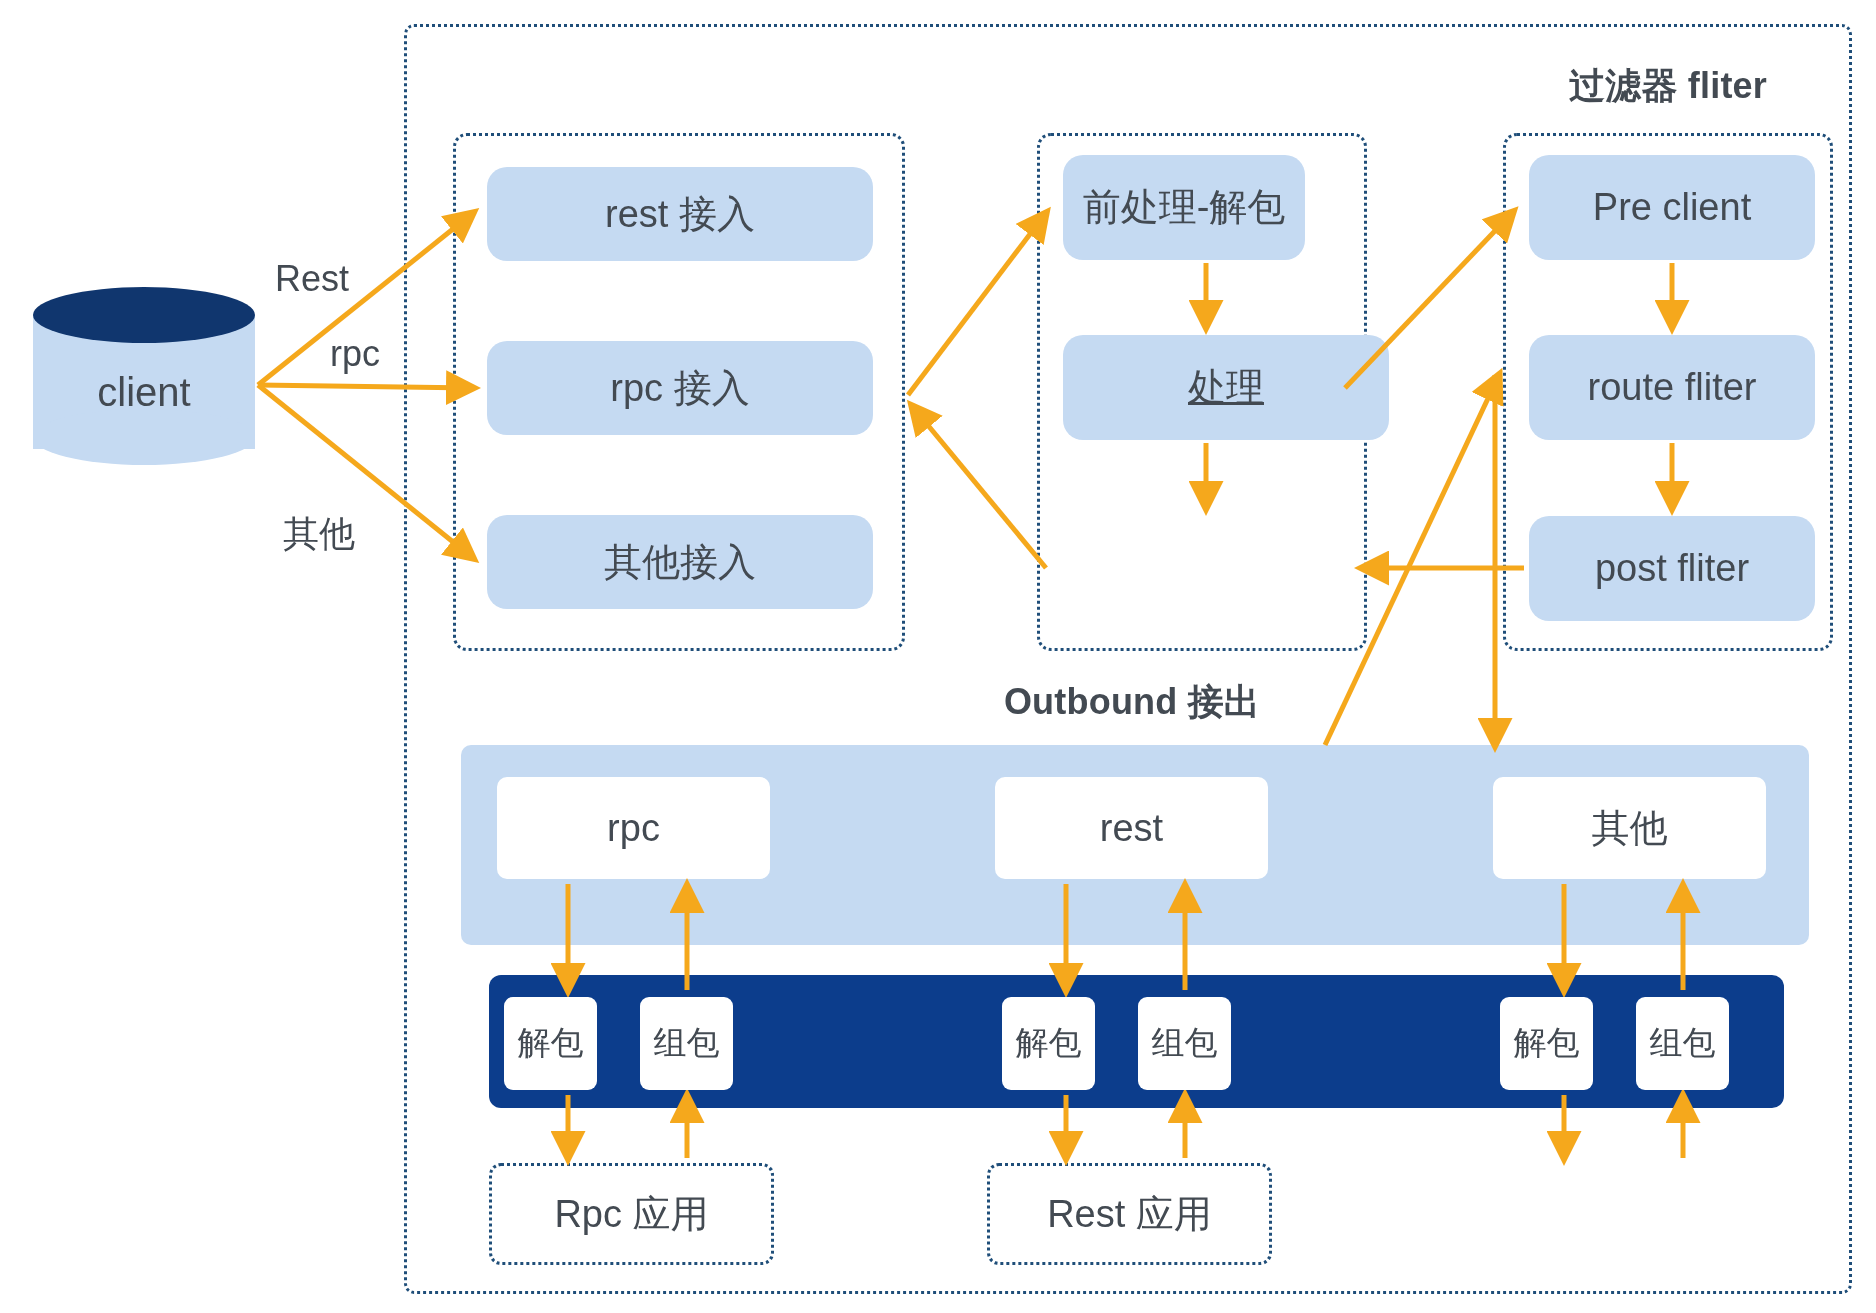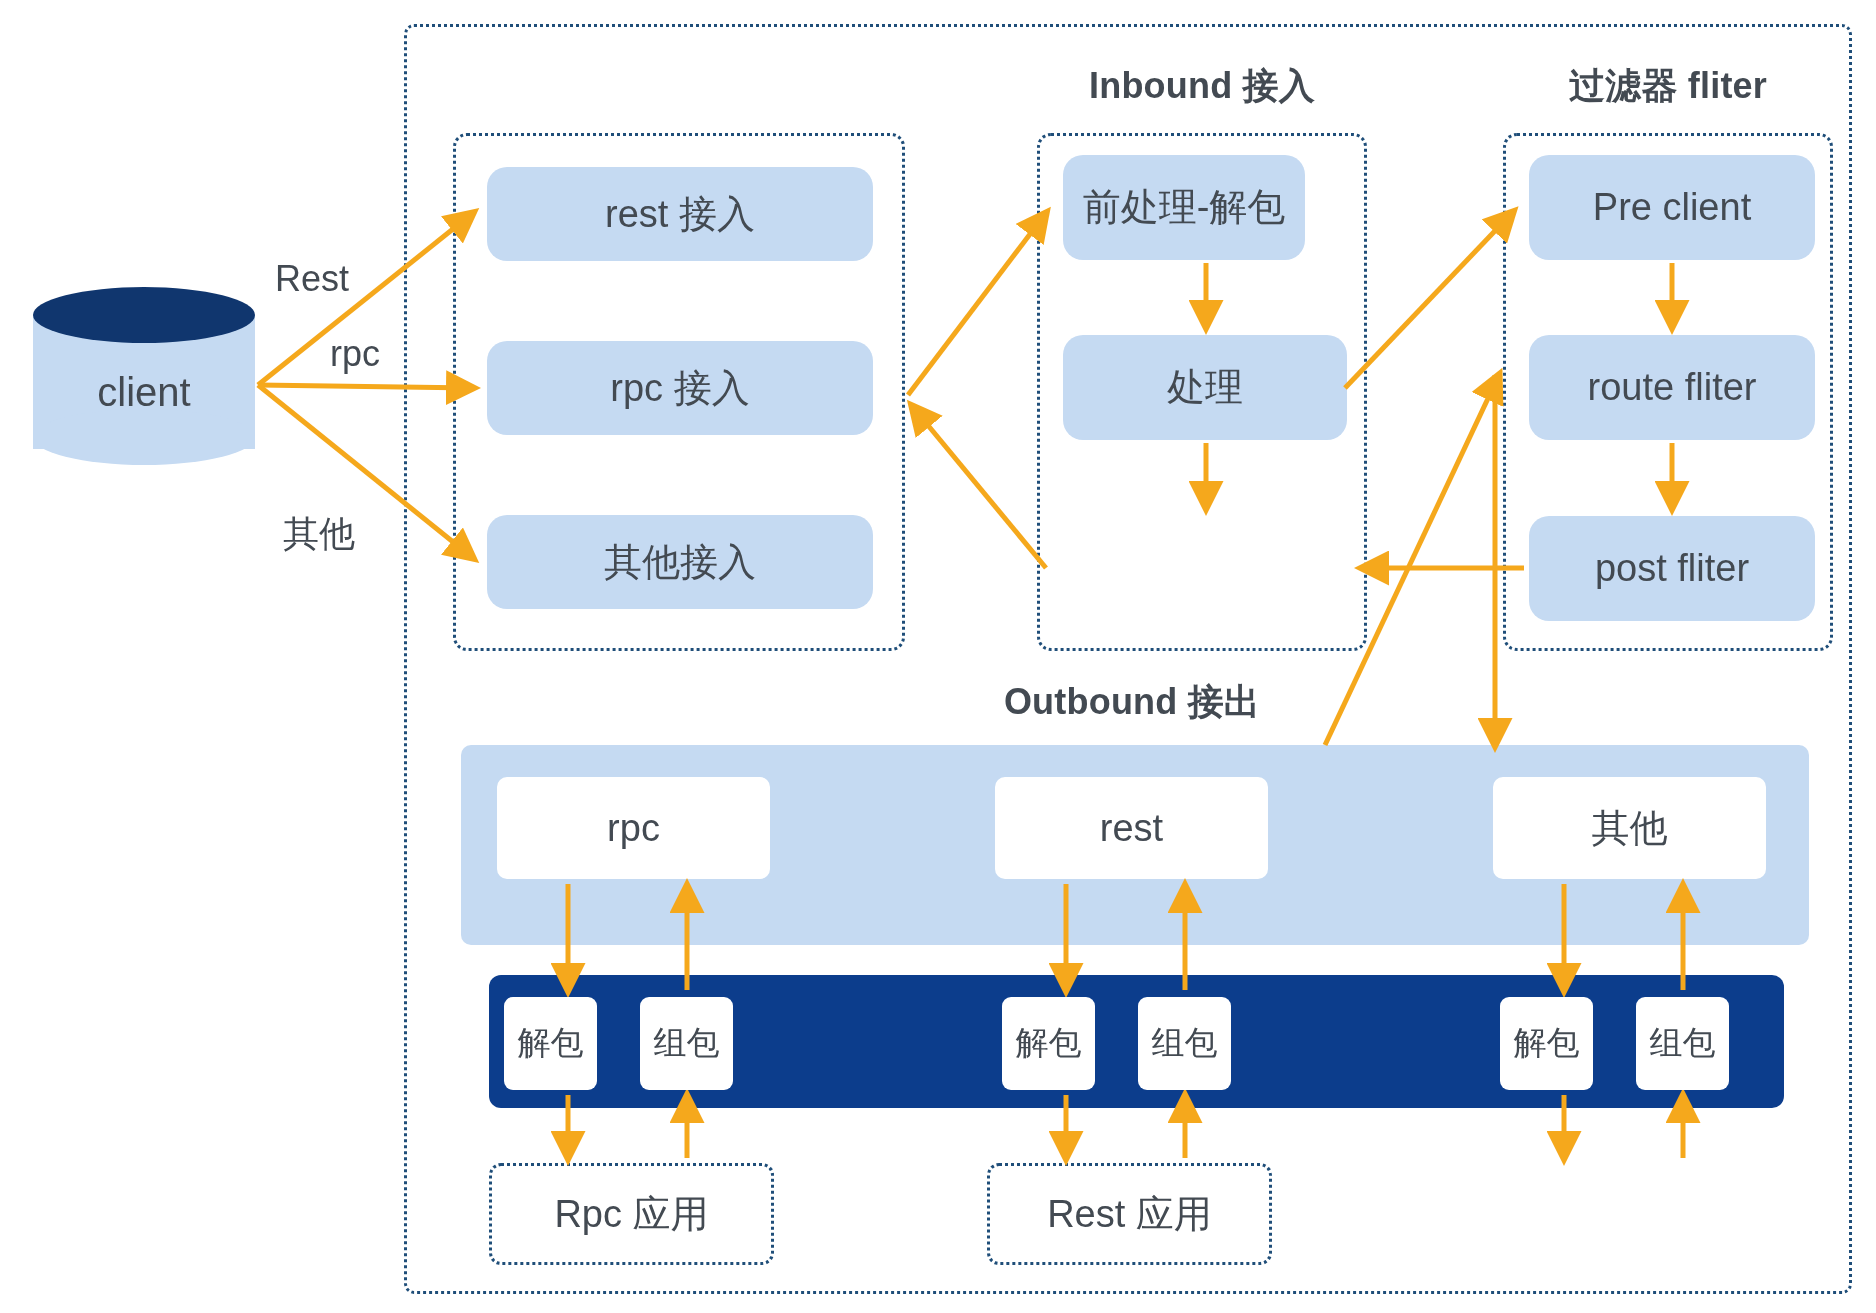--- a/index.html
+++ b/index.html
@@ -56,21 +56,21 @@
     display:flex;align-items:center;justify-content:center;
     font-size:38px;color:#434a52;
     z-index:4;white-space:nowrap;
   }
   
   .n-rest-in{left:487px;top:167px;width:386px;height:94px;}
   .n-rpc-in{left:487px;top:341px;width:386px;height:94px;}
   .n-other-in{left:487px;top:515px;width:386px;height:94px;}
   
   .n-pre{left:1063px;top:155px;width:242px;height:105px;}
-  .n-proc{left:1063px;top:335px;width:284px;height:105px;}
+  .n-proc{left:1063px;top:335px;width:326px;height:105px;text-decoration:underline;}
   .n-post{left:1063px;top:516px;width:286px;height:105px;}
   
   .n-prefliter{left:1529px;top:155px;width:286px;height:105px;}
   .n-routefliter{left:1529px;top:335px;width:286px;height:105px;}
   .n-postfliter{left:1529px;top:516px;width:286px;height:105px;}
   .ob-bg{
     left:461px;top:745px;width:1348px;height:200px;
     background:#c5daf2;border-radius:10px;z-index:2;
   }
   .navy-bar{
@@ -158,21 +158,20 @@
 
   <div class="abs edge-label el-rest">Rest</div>
   <div class="abs edge-label el-rpc">rpc</div>
   <div class="abs edge-label el-other">其他</div>
 
   <div class="abs group-frame grp-access"></div>
   <div class="abs node n-rest-in">rest 接入</div>
   <div class="abs node n-rpc-in">rpc 接入</div>
   <div class="abs node n-other-in">其他接入</div>
 
-  <div class="abs group-title t-inbound">Inbound 接入</div>
   <div class="abs group-frame grp-inbound"></div>
   <div class="abs node n-pre">前处理-解包</div>
   <div class="abs node n-proc">处理</div>
 
   <div class="abs group-title t-filter">过滤器 fliter</div>
   <div class="abs group-frame grp-filter"></div>
   <div class="abs node n-prefliter">Pre client</div>
   <div class="abs node n-routefliter">route fliter</div>
   <div class="abs node n-postfliter">post fliter</div>
 

